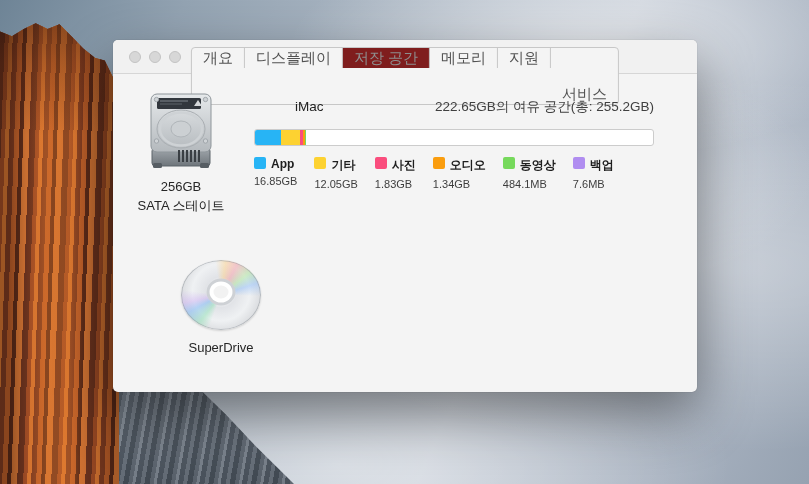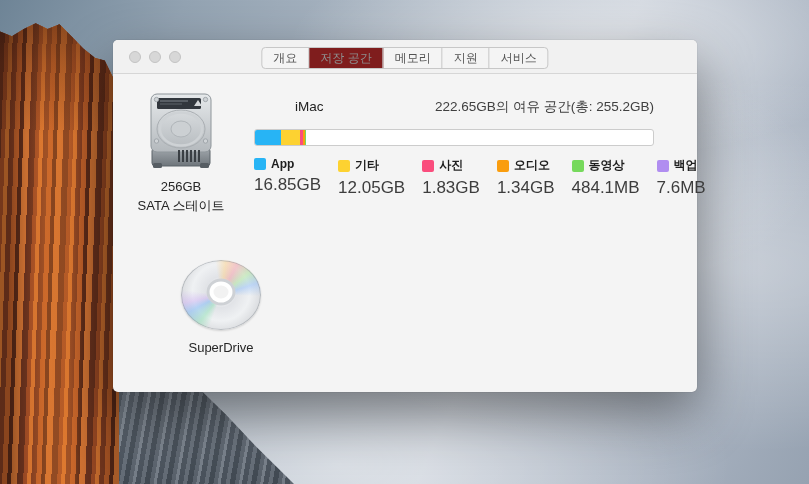--- a/index.html
+++ b/index.html
@@ -35,23 +35,23 @@
     background:#f4f4f4; border-radius:5px;
     box-shadow:0 22px 55px rgba(0,0,0,.45), 0 0 1px rgba(0,0,0,.35);
   }
   .titlebar { position:relative; height:34px; background:#f1f1f1;
     border-bottom:1px solid #d6d6d6; border-radius:5px 5px 0 0; }
   .traffic { position:absolute; left:16px; top:11px; display:flex; gap:8px; }
   .traffic span { width:12px; height:12px; border-radius:50%;
     background:#d7d7d7; border:1px solid #c3c3c3; display:inline-block; }
   .tab-bar { position:absolute; left:50%; top:7px; transform:translateX(-50%);
     display:flex; border:1px solid #c7c7c7; border-radius:4px; background:#f4f4f4; overflow:hidden; }
-  .tab { font-size:12px; line-height:20px; height:20px; padding:0 11px; color:#525252;
+  .tab { font-size:15px; line-height:20px; height:20px; padding:0 11px; color:#525252;
     border-right:1px solid #c7c7c7; white-space:nowrap; cursor:default; }
-  .tab:last-child { border-right:none; }
+  .tab:last-child { border-right:none;margin-top:36px; }
   .tab.selected { background:#7f1d1d; color:#8e8e8e; }
 
   .content { position:relative; height:317px; }
 
   
   .device-block { position:absolute; left:4px; width:128px; text-align:center; }
   .drive-block { top:16px; }
   .cd-block { top:186px;margin-left:40px; }
   .device-label { font-size:13px; line-height:19px; color:#262626; }
   .hdd-svg { display:block; margin:0 auto 7px; }
@@ -73,24 +73,24 @@
   
   .storage-panel { position:absolute; left:141px; top:24px; width:400px; }
   .storage-header { display:flex; justify-content:space-between; align-items:baseline;margin-left:41px; }
   .volume-name { font-size:13.5px; font-weight:500; color:#222; }
   .free-space { font-size:13.5px; font-weight:400; color:#404040; }
   .storage-bar { margin-top:13px; height:17px; background:#fff; border:1px solid #cccccc;
     border-radius:3px; overflow:hidden; display:flex; }
   .seg { height:100%; flex-shrink:0; }
   .legend { margin-top:11px; display:flex; gap:17px; }
   .legend-item { display:flex; flex-direction:column; }
-  .legend-top { display:flex; align-items:center; gap:5px; }
+  .legend-top { display:flex; gap:5px; }
   .swatch { width:12px; height:12px; border-radius:2px; flex-shrink:0; }
   .legend-label { font-size:12px; font-weight:bold; color:#1e1e1e; white-space:nowrap; }
-  .legend-size { font-size:17px; color:#3d3d3d; margin-top:4px; white-space:nowrap; }
+  .legend-size { font-size:11px; color:#3d3d3d; margin-top:4px; white-space:nowrap; }
 
   .formats-panel { position:absolute; left:141px; top:188px; width:430px; }
   .formats-title { font-size:13px; font-weight:bold; color:#222; }
   .formats-list { margin-top:16px; font-size:13px; color:#262626; white-space:nowrap; }
 </style>
 </head>
 <body>
 
 <div class="stage">
   <div class="sky"></div>
@@ -99,20 +99,21 @@
 
   <div class="mac-window">
     <div class="titlebar">
       <div class="traffic">
         <span></span>
         <span></span>
         <span></span>
       </div>
       <div class="tab-bar">
           <span class="tab">개요</span>
+          <span class="tab">디스플레이</span>
           <span class="tab selected">저장 공간</span>
           <span class="tab">메모리</span>
           <span class="tab">지원</span>
           <span class="tab">서비스</span>
         </div>
     </div>
 
     <div class="content">
 
       <div class="device-block drive-block">

